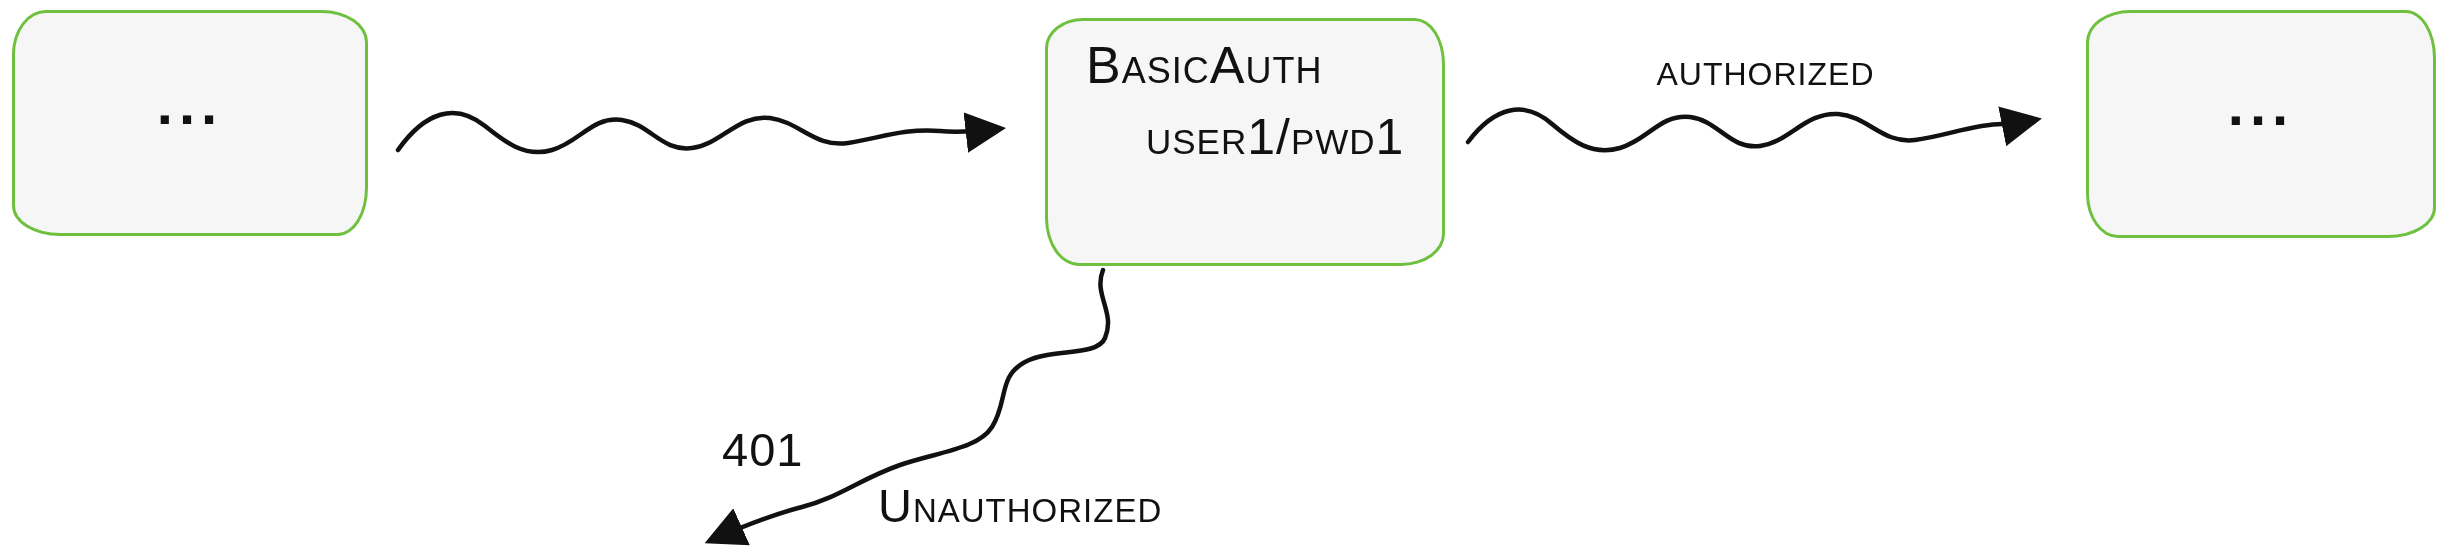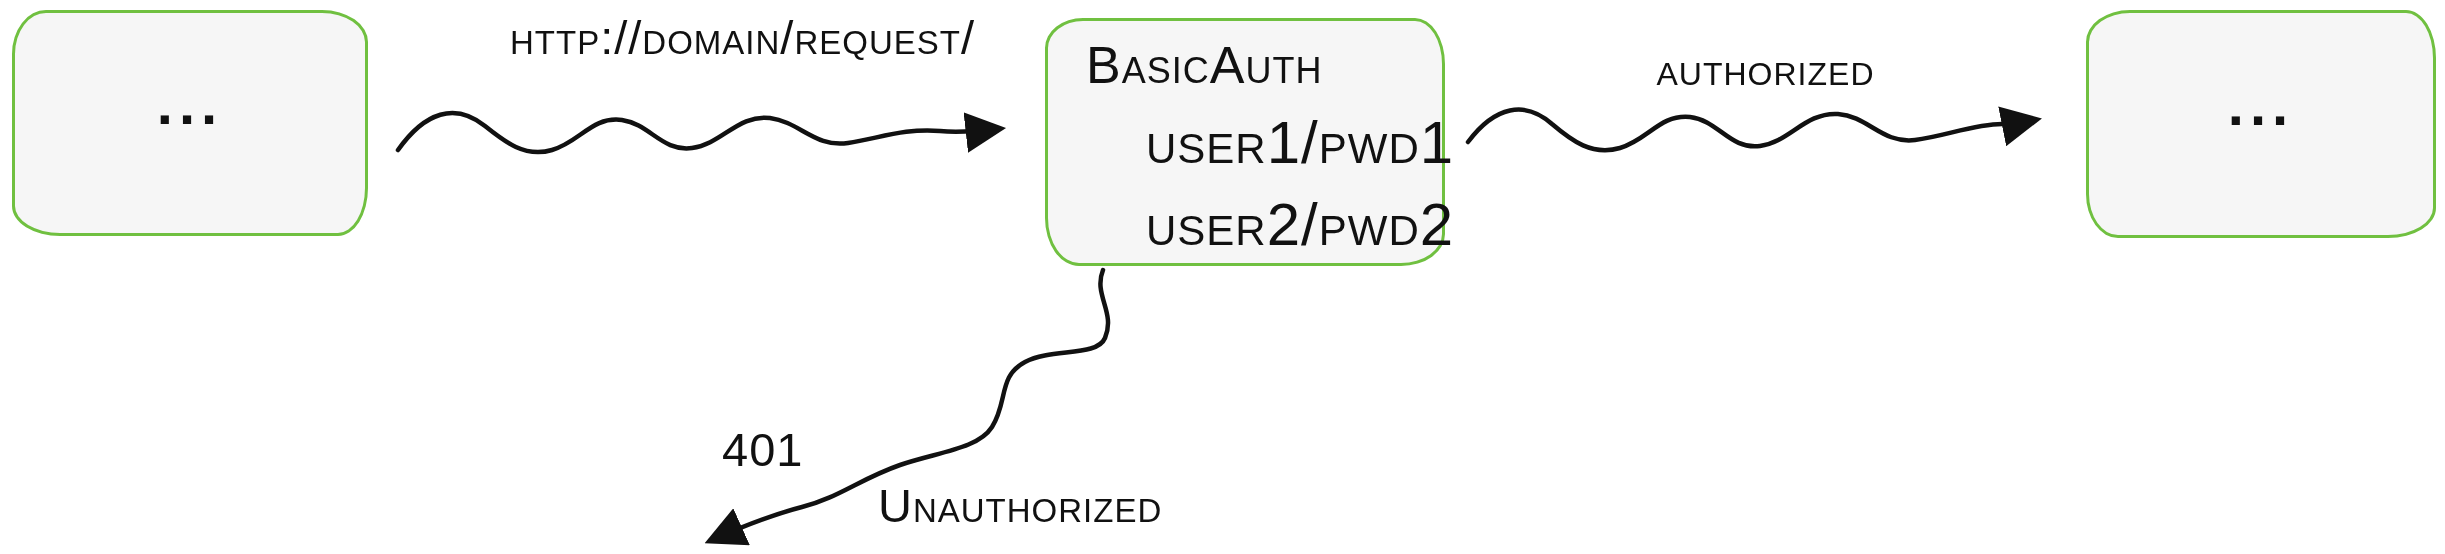--- a/index.html
+++ b/index.html
@@ -52,21 +52,21 @@
     letter-spacing: 6px;
     transform: translateY(-0.35em);
   }
   .auth-title {
     font-size: 52px;
     line-height: 1.1;
     font-variant: small-caps;
     letter-spacing: 1px;
   }
   .auth-cred {
-    font-size: 60px;
+    font-size: 50px;
     line-height: 1.1;
     font-variant: small-caps;
     letter-spacing: 1px;
     margin: 16px 0 0 60px;
   }
   .edge-label {
     position: absolute;
     font-variant: small-caps;
     letter-spacing: 1px;
     white-space: nowrap;
@@ -109,28 +109,26 @@
     <path class="arrow" marker-end="url(#ah)" d="M 1103 270 C 1093 295, 1116 312, 1105 338 C 1097 357, 1052 348, 1025 362 C 998 376, 1008 402, 992 427 C 978 449, 938 452, 900 465 C 860 479, 838 498, 802 507 C 775 514, 750 523, 712 540"></path>
   </svg>
 
   <div class="node left-node">
     <span class="dots">...</span>
   </div>
 
   <div class="node auth-node">
     <div class="auth-title">BasicAuth</div>
     <div class="auth-cred">user1/pwd1</div>
-    <div class="auth-cred">user2/pwd2</div>
   </div>
 
   <div class="node right-node">
     <span class="dots">...</span>
   </div>
 
-  <div class="edge-label request-label">http://domain/request/</div>
 
   <div class="edge-label authorized-label">authorized</div>
 
   <div class="edge-label code-label">401</div>
 
   <div class="edge-label unauthorized-label">Unauthorized</div>
 
 </div>
 
 </body></html>

